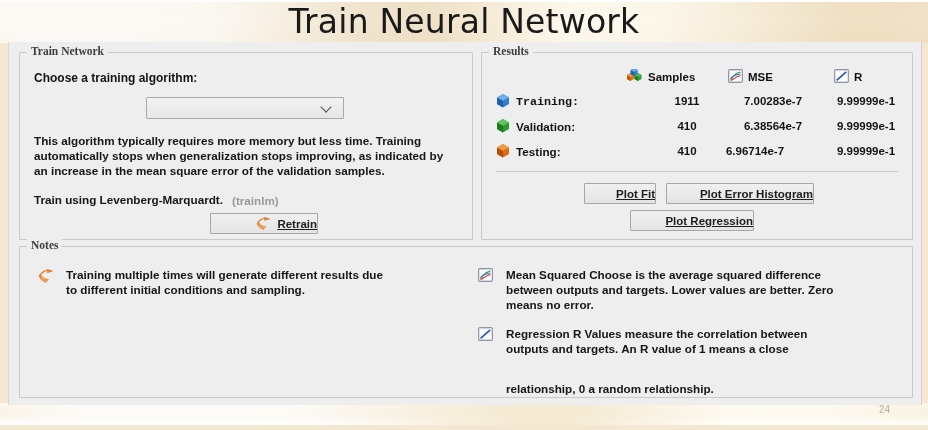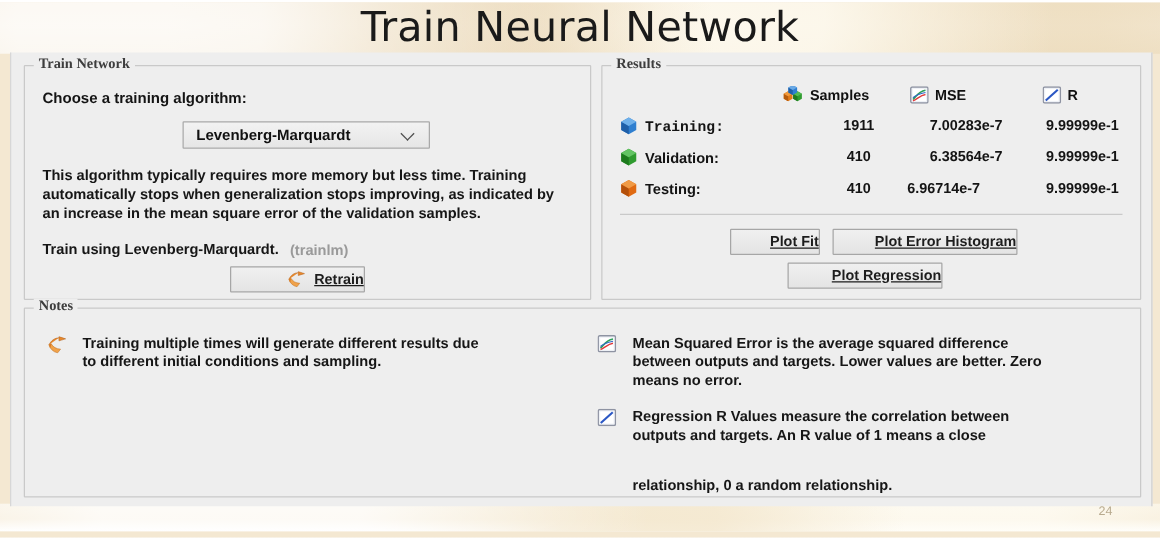--- a/index.html
+++ b/index.html
@@ -175,32 +175,31 @@
   <div class="title">Train Neural Network</div>
 
   <div class="dialog">
 
     <div class="group" id="grp-train">
       <span class="legend">Train Network</span>
 
       <div class="lbl" style="left:14px;top:18px;">Choose a training algorithm:</div>
 
       <div class="select" style="left:126px;top:44px;width:198px;height:22px;">
-        <span>Levenberg-Marquardt</span>
         <span class="chev"></span>
       </div>
 
       <div class="body-text" style="left:14px;top:80px;width:430px;">This algorithm typically requires more memory but less time. Training</div>
       <div class="body-text" style="left:14px;top:95px;width:430px;">automatically stops when generalization stops improving, as indicated by</div>
       <div class="body-text" style="left:14px;top:110px;width:430px;">an increase in the mean square error of the validation samples.</div>
 
       <div class="body-text" style="left:14px;top:139px;">Train using Levenberg-Marquardt.</div>
       <div class="body-text muted" style="left:212px;top:140px;">(trainlm)</div>
 
-      <div class="btn" style="left:164px;top:160px;width:108px;height:21px;">
+      <div class="btn" style="left:190px;top:160px;width:108px;height:21px;">
         <svg class="ico" style="position:relative;width:15px;height:13px;" viewBox="0 0 15 13">
           <path d="M1.2 6.3 C2.6 3.2 5.4 1.2 8.6 1.1 L8.6 3.4 L13.6 1.9 L8.6 0.2 L8.6 1.1" fill="#e8892c" stroke="#b4611a" stroke-width="0.4"></path>
           <path d="M1.0 6.2 C2.0 9.5 4.4 11.8 7.6 12.4 L9.8 9.6 C6.6 9.4 4.2 8.2 2.8 5.6 Z" fill="#f0a24a" stroke="#c07020" stroke-width="0.4"></path>
           <path d="M1.2 6.3 L2.9 5.5 L2.0 9.2 Z" fill="#d97a20"></path>
         </svg>
         <span>Retrain</span>
       </div>
     </div>
 
     <div class="group" id="grp-results">
@@ -289,21 +288,21 @@
       <div class="body-text" style="left:46px;top:20px;">Training multiple times will generate different results due</div>
       <div class="body-text" style="left:46px;top:35px;">to different initial conditions and sampling.</div>
 
       <svg class="ico" style="left:458px;top:21px;width:15px;height:14px;" viewBox="0 0 15 14">
         <rect x="0.6" y="0.6" width="13.8" height="12.8" rx="1.2" fill="#eef1f6" stroke="#8e93a2" stroke-width="1.1"></rect>
         <rect x="2.2" y="2.2" width="10.6" height="9.6" fill="#ffffff"></rect>
         <path d="M2.4 10.6 C5 8.4 6.2 4.4 12.4 3.2" fill="none" stroke="#2fa05a" stroke-width="1.3"></path>
         <path d="M2.4 11.6 C5.6 10.6 8 7.2 12.4 6.6" fill="none" stroke="#e23b3b" stroke-width="1.1"></path>
         <path d="M2.4 9.2 C4.4 7.2 7.4 6.0 12.4 5.0" fill="none" stroke="#3069c4" stroke-width="1"></path>
       </svg>
-      <div class="body-text" style="left:486px;top:20px;">Mean Squared Error is the average squared difference</div>
+      <div class="body-text" style="left:486px;top:20px;">Mean Squared Choose is the average squared difference</div>
       <div class="body-text" style="left:486px;top:35px;">between outputs and targets. Lower values are better. Zero</div>
       <div class="body-text" style="left:486px;top:50px;">means no error.</div>
 
       <svg class="ico" style="left:458px;top:80px;width:15px;height:14px;" viewBox="0 0 15 14">
         <rect x="0.6" y="0.6" width="13.8" height="12.8" rx="1.2" fill="#eef1f6" stroke="#8e93a2" stroke-width="1.1"></rect>
         <rect x="2.2" y="2.2" width="10.6" height="9.6" fill="#ffffff"></rect>
         <path d="M2.6 11.4 L12.2 2.8" fill="none" stroke="#2b57c4" stroke-width="1.7"></path>
       </svg>
       <div class="body-text" style="left:486px;top:79px;">Regression R Values measure the correlation between</div>
       <div class="body-text" style="left:486px;top:94px;">outputs and targets. An R value of 1 means a close</div>

